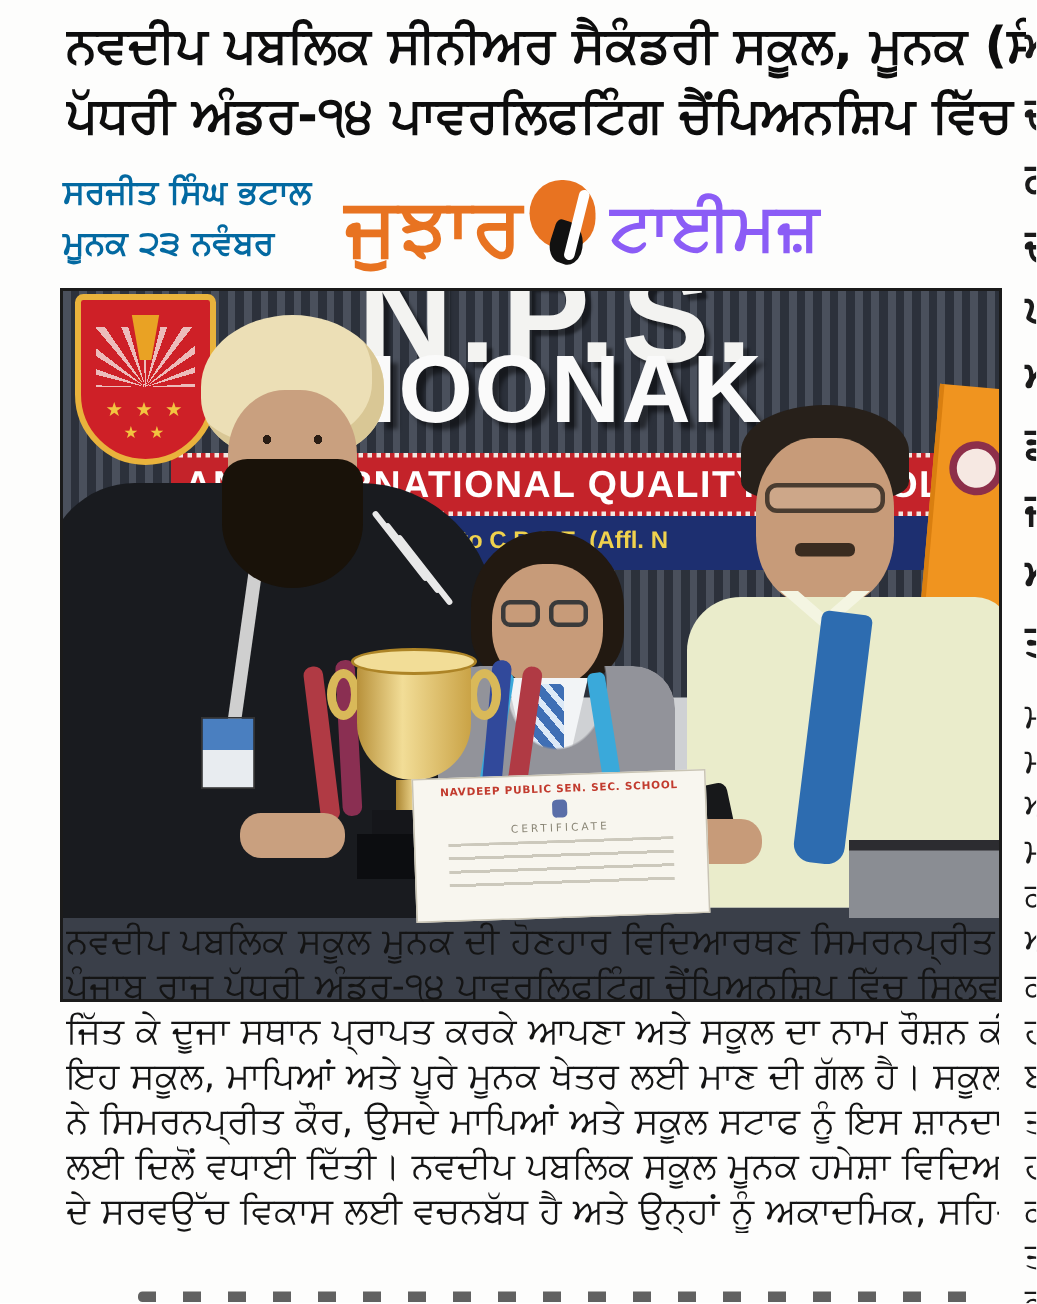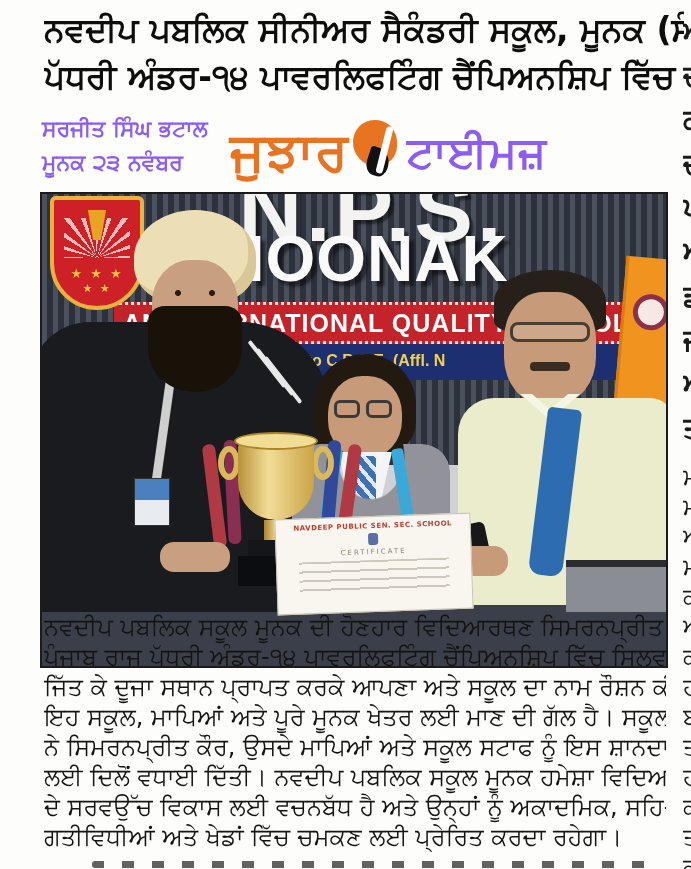--- a/index.html
+++ b/index.html
@@ -4,21 +4,21 @@
 <style>
   html,body{margin:0;padding:0;background:#ffffff;}
   .page{position:relative;width:691px;height:869px;background:#fdfdfc;overflow:hidden;
         font-family:"DejaVu Sans", sans-serif;}
 
   
   .headline{position:absolute;left:44px;top:6px;width:640px;color:#0d0d0d;
             font-weight:bold;font-size:33px;line-height:47px;white-space:nowrap;overflow:hidden;}
 
   
-  .byline{position:absolute;left:42px;top:112px;color:#8b5cf6;font-weight:bold;
+  .byline{position:absolute;left:42px;top:112px;color:#0369a1;font-weight:bold;
           font-size:22px;line-height:34px;white-space:nowrap;}
 
   
   .masthead{position:absolute;left:230px;top:120px;height:64px;display:flex;align-items:center;white-space:nowrap;}
   .logo-w1{color:#e87321;font-size:53px;font-weight:bold;letter-spacing:1px;}
   .logo-w2{color:#8b5cf6;font-size:43px;font-weight:bold;letter-spacing:1px;}
   .logo-mark{position:relative;width:52px;height:58px;margin:0 4px 6px 2px;}
   .lm-orange{position:absolute;left:2px;top:0;width:44px;height:46px;background:#e87321;border-radius:50% 50% 46% 54%;}
   .lm-black{position:absolute;left:16px;top:28px;width:22px;height:28px;background:#111;border-radius:20% 80% 50% 60%;transform:rotate(18deg);}
   .lm-white{position:absolute;left:30px;top:6px;width:7px;height:48px;background:#fff;transform:rotate(14deg);border-radius:4px;}
@@ -245,21 +245,20 @@
   </div>
 
   <div class="body-text">
     <div>ਨਵਦੀਪ ਪਬਲਿਕ ਸਕੂਲ ਮੂਨਕ ਦੀ ਹੋਣਹਾਰ ਵਿਦਿਆਰਥਣ ਸਿਮਰਨਪ੍ਰੀਤ ਕੌਰ ਨੇ</div>
     <div>ਪੰਜਾਬ ਰਾਜ ਪੱਧਰੀ ਅੰਡਰ-੧੪ ਪਾਵਰਲਿਫਟਿੰਗ ਚੈਂਪਿਅਨਸ਼ਿਪ ਵਿੱਚ ਸਿਲਵਰ ਮੈਡਲ</div>
     <div>ਜਿੱਤ ਕੇ ਦੂਜਾ ਸਥਾਨ ਪ੍ਰਾਪਤ ਕਰਕੇ ਆਪਣਾ ਅਤੇ ਸਕੂਲ ਦਾ ਨਾਮ ਰੌਸ਼ਨ ਕੀਤਾ ਹੈ।</div>
     <div>ਇਹ ਸਕੂਲ, ਮਾਪਿਆਂ ਅਤੇ ਪੂਰੇ ਮੂਨਕ ਖੇਤਰ ਲਈ ਮਾਣ ਦੀ ਗੱਲ ਹੈ। ਸਕੂਲ ਪ੍ਰਸ਼ਾਸਨ</div>
     <div>ਨੇ ਸਿਮਰਨਪ੍ਰੀਤ ਕੌਰ, ਉਸਦੇ ਮਾਪਿਆਂ ਅਤੇ ਸਕੂਲ ਸਟਾਫ ਨੂੰ ਇਸ ਸ਼ਾਨਦਾਰ ਉਪਲੱਬਧੀ</div>
     <div>ਲਈ ਦਿਲੋਂ ਵਧਾਈ ਦਿੱਤੀ। ਨਵਦੀਪ ਪਬਲਿਕ ਸਕੂਲ ਮੂਨਕ ਹਮੇਸ਼ਾ ਵਿਦਿਆਰਥੀਆਂ</div>
     <div>ਦੇ ਸਰਵਉੱਚ ਵਿਕਾਸ ਲਈ ਵਚਨਬੱਧ ਹੈ ਅਤੇ ਉਨ੍ਹਾਂ ਨੂੰ ਅਕਾਦਮਿਕ, ਸਹਿ-ਪਾਠਕ੍ਰਮ</div>
-    <div>ਗਤੀਵਿਧੀਆਂ ਅਤੇ ਖੇਡਾਂ ਵਿੱਚ ਚਮਕਣ ਲਈ ਪ੍ਰੇਰਿਤ ਕਰਦਾ ਰਹੇਗਾ।</div>
   </div>
 
   <div class="frag frag-upper">ਅ
 ਚ
 ਕ
 ਚ
 ਪ
 ਅ
 ਡ
 ਜ

